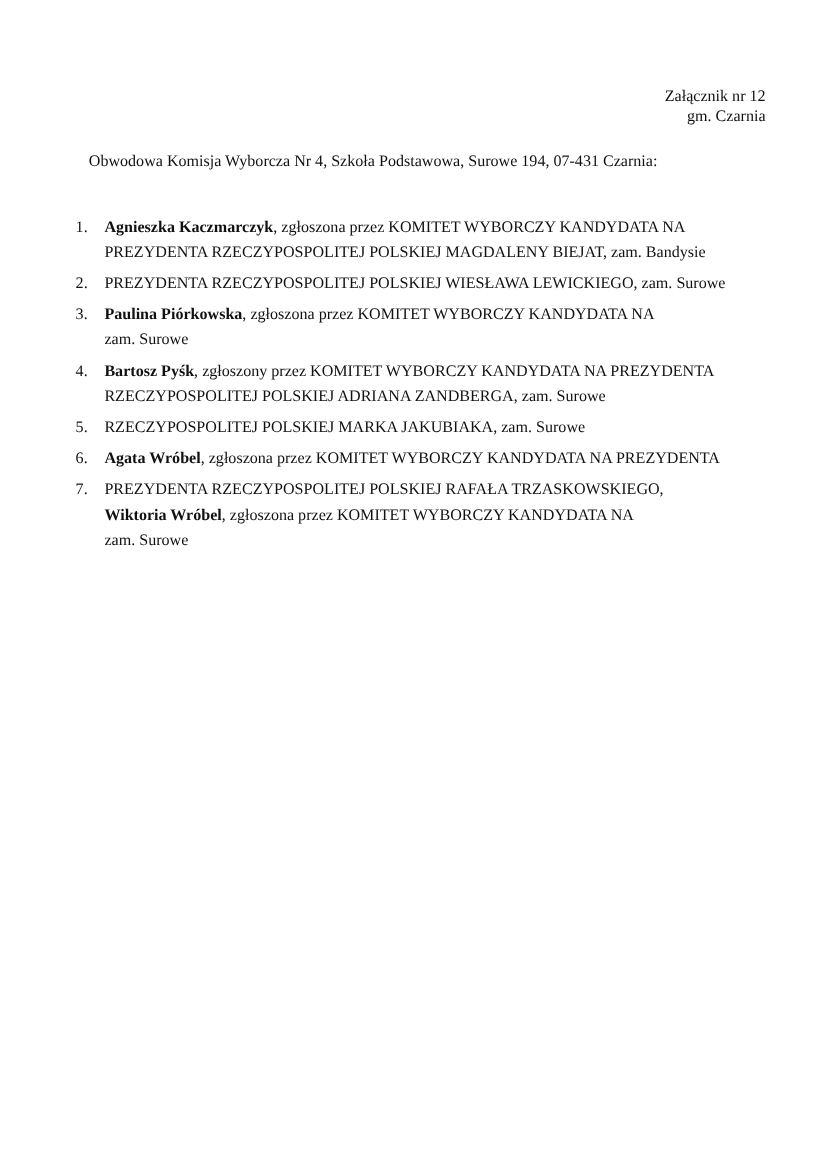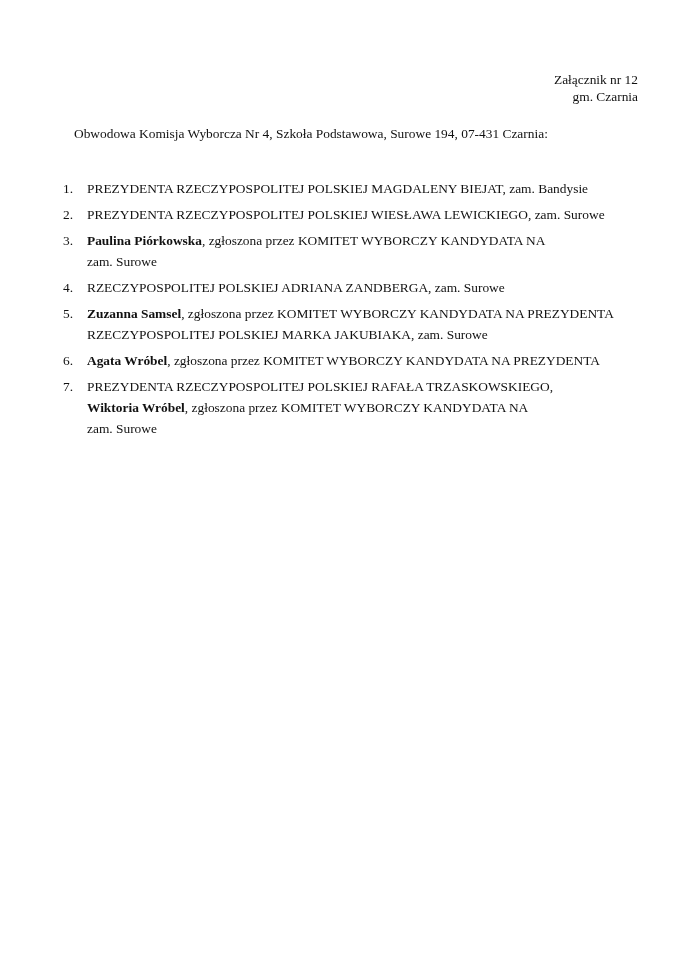--- a/index.html
+++ b/index.html
@@ -76,38 +76,39 @@
   <div class="attachment">
     <div>Załącznik nr 12</div>
     <div>gm. Czarnia</div>
   </div>
 
   <div class="heading">Obwodowa Komisja Wyborcza Nr 4, Szkoła Podstawowa, Surowe 194, 07-431 Czarnia:</div>
 
   <ol class="list">
     <li class="item">
       <span class="num">1.</span>
+      <span class="line"><span class="name">Agnieszka Kaczmarczyk</span><span>, zgłoszona przez KOMITET WYBORCZY KANDYDATA NA</span></span>
       <span class="line">PREZYDENTA RZECZYPOSPOLITEJ POLSKIEJ MAGDALENY BIEJAT, zam. Bandysie</span>
     </li>
     <li class="item">
       <span class="num">2.</span>
       <span class="line">PREZYDENTA RZECZYPOSPOLITEJ POLSKIEJ WIESŁAWA LEWICKIEGO, zam. Surowe</span>
     </li>
     <li class="item">
       <span class="num">3.</span>
       <span class="line"><span class="name">Paulina Piórkowska</span><span>, zgłoszona przez KOMITET WYBORCZY KANDYDATA NA</span></span>
       <span class="line">zam. Surowe</span>
     </li>
     <li class="item">
       <span class="num">4.</span>
+      <span class="line"><span class="name">Bartosz Pyśk</span><span>, zgłoszony przez KOMITET WYBORCZY KANDYDATA NA PREZYDENTA</span></span>
       <span class="line">RZECZYPOSPOLITEJ POLSKIEJ ADRIANA ZANDBERGA, zam. Surowe</span>
     </li>
     <li class="item">
       <span class="num">5.</span>
-      <span class="line"><span class="name">Zuzanna Samsel</span><span>, zgłoszona przez KOMITET WYBORCZY KANDYDATA NA PREZYDENTA</span></span>
       <span class="line">RZECZYPOSPOLITEJ POLSKIEJ MARKA JAKUBIAKA, zam. Surowe</span>
     </li>
     <li class="item">
       <span class="num">6.</span>
       <span class="line"><span class="name">Agata Wróbel</span><span>, zgłoszona przez KOMITET WYBORCZY KANDYDATA NA PREZYDENTA</span></span>
     </li>
     <li class="item">
       <span class="num">7.</span>
       <span class="line">PREZYDENTA RZECZYPOSPOLITEJ POLSKIEJ RAFAŁA TRZASKOWSKIEGO,</span>
       <span class="line"><span class="name">Wiktoria Wróbel</span><span>, zgłoszona przez KOMITET WYBORCZY KANDYDATA NA</span></span>

